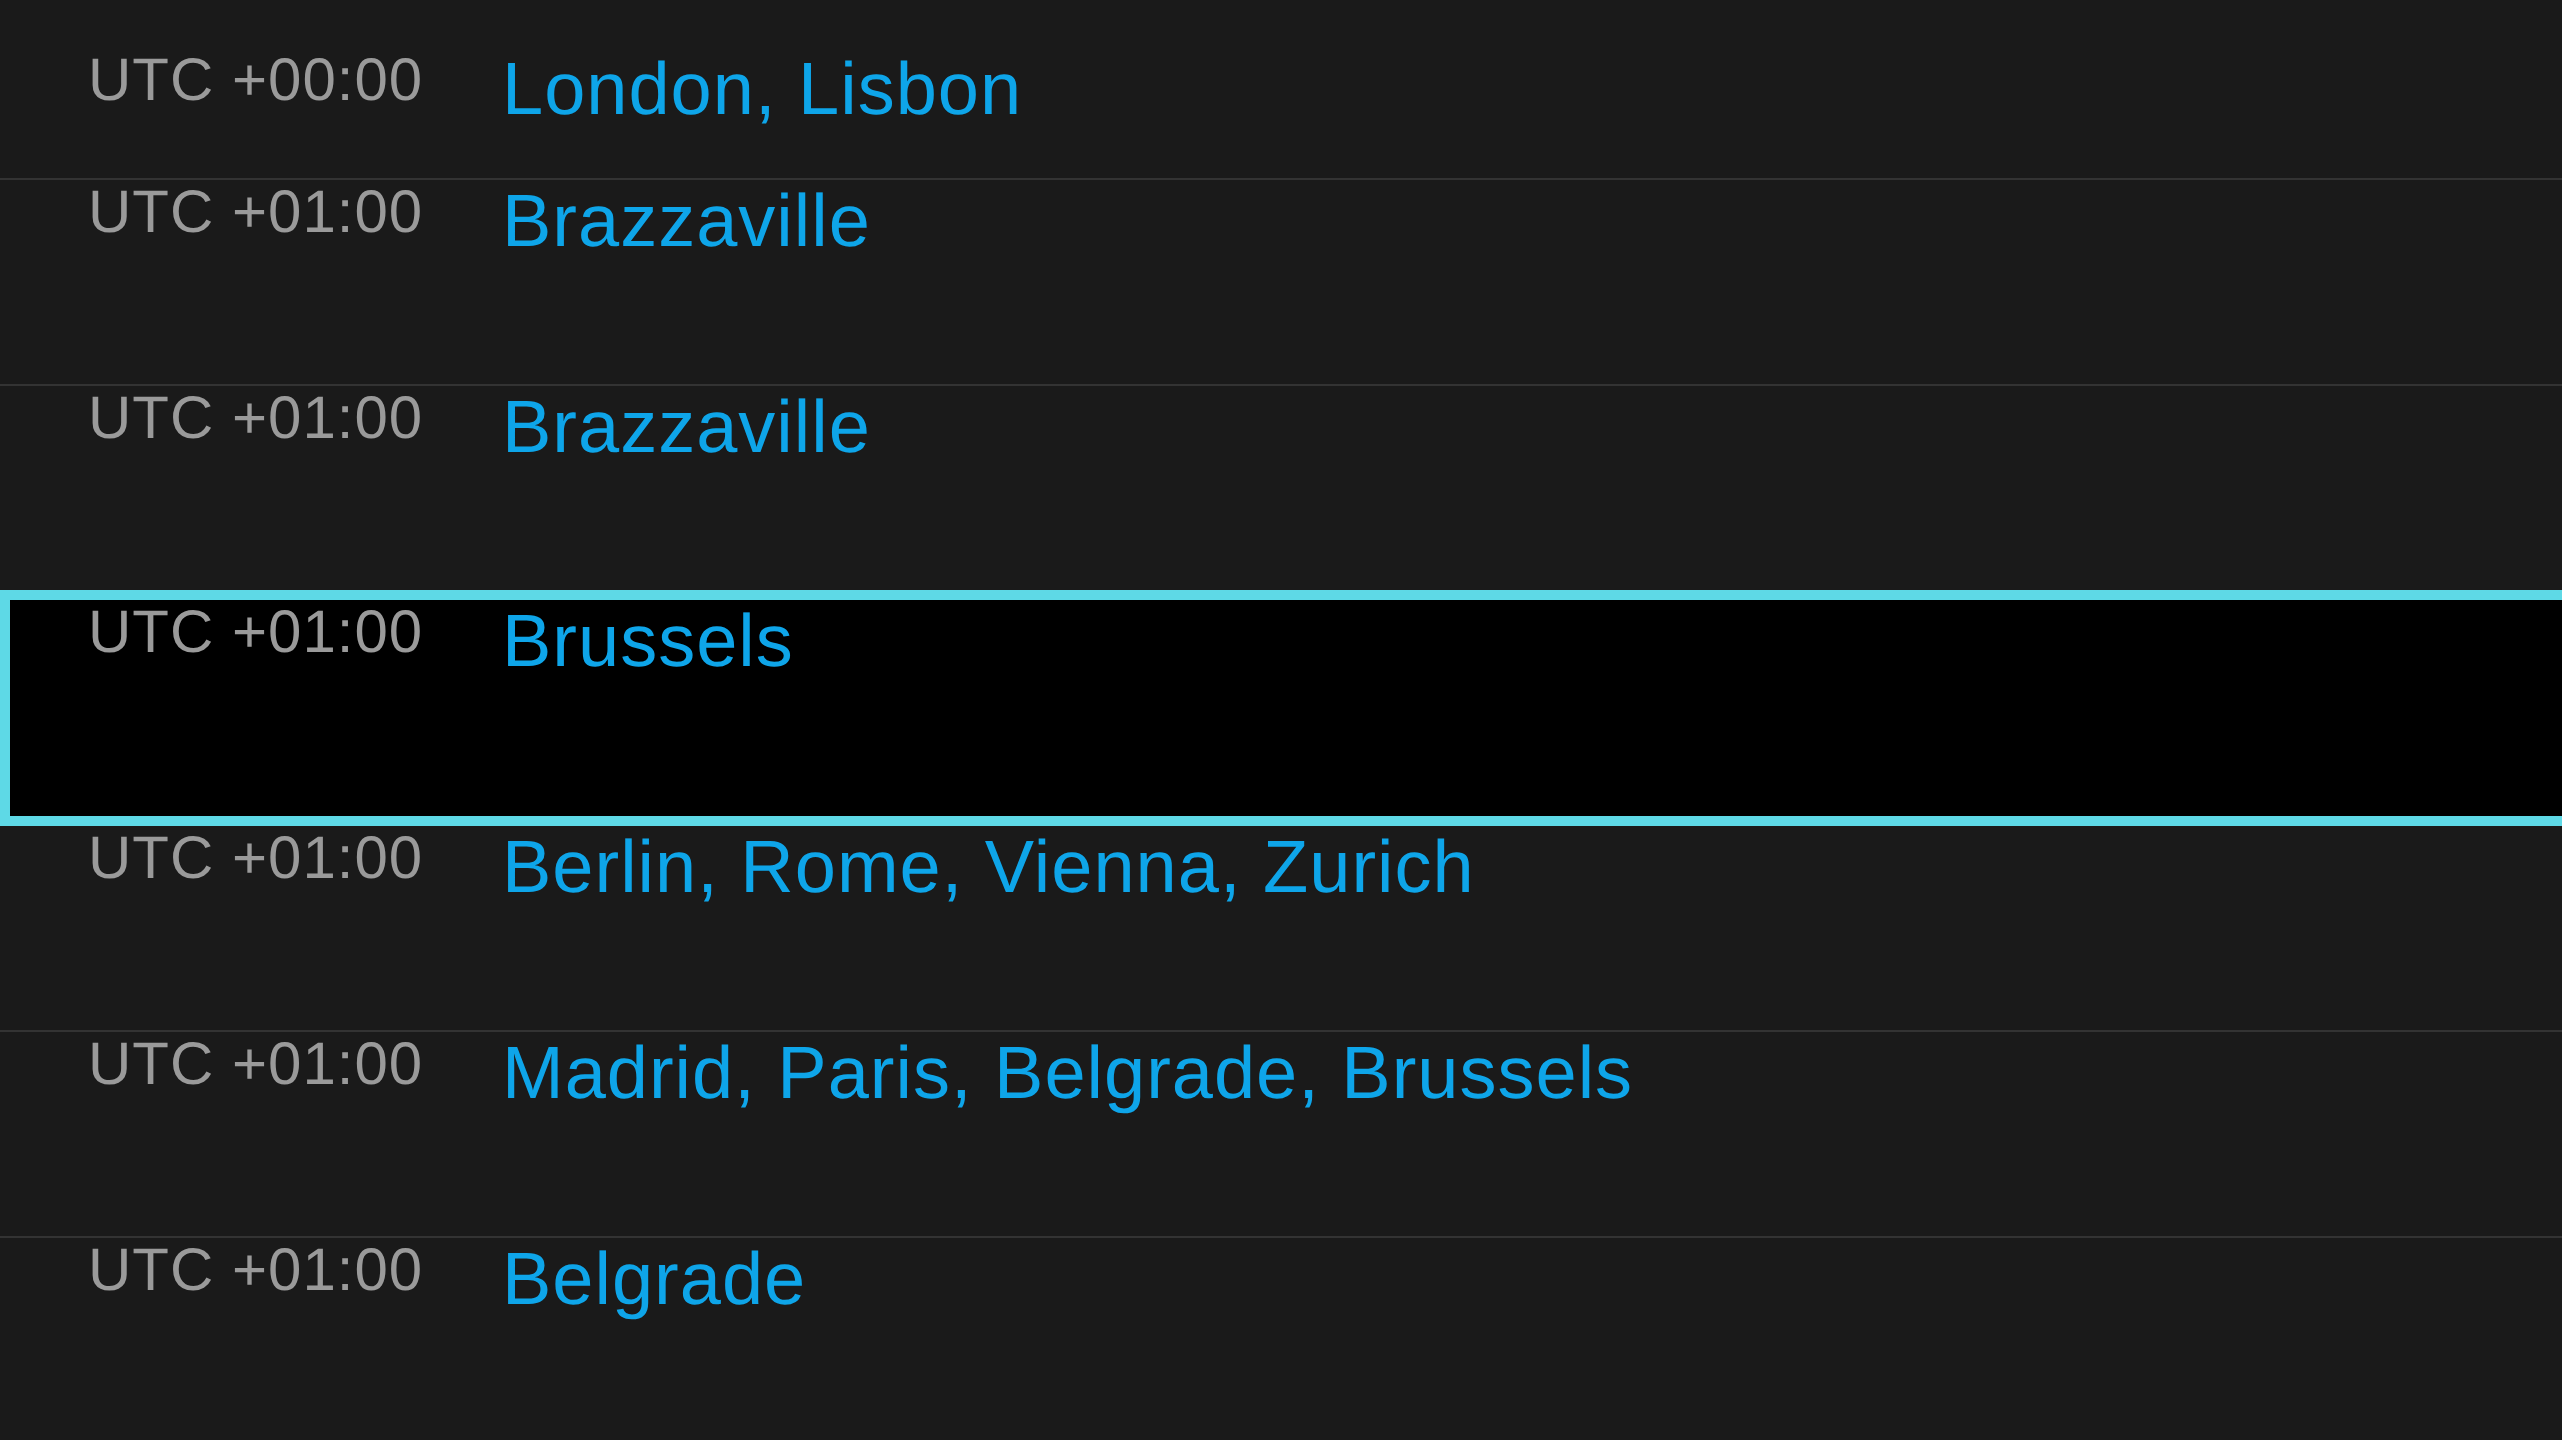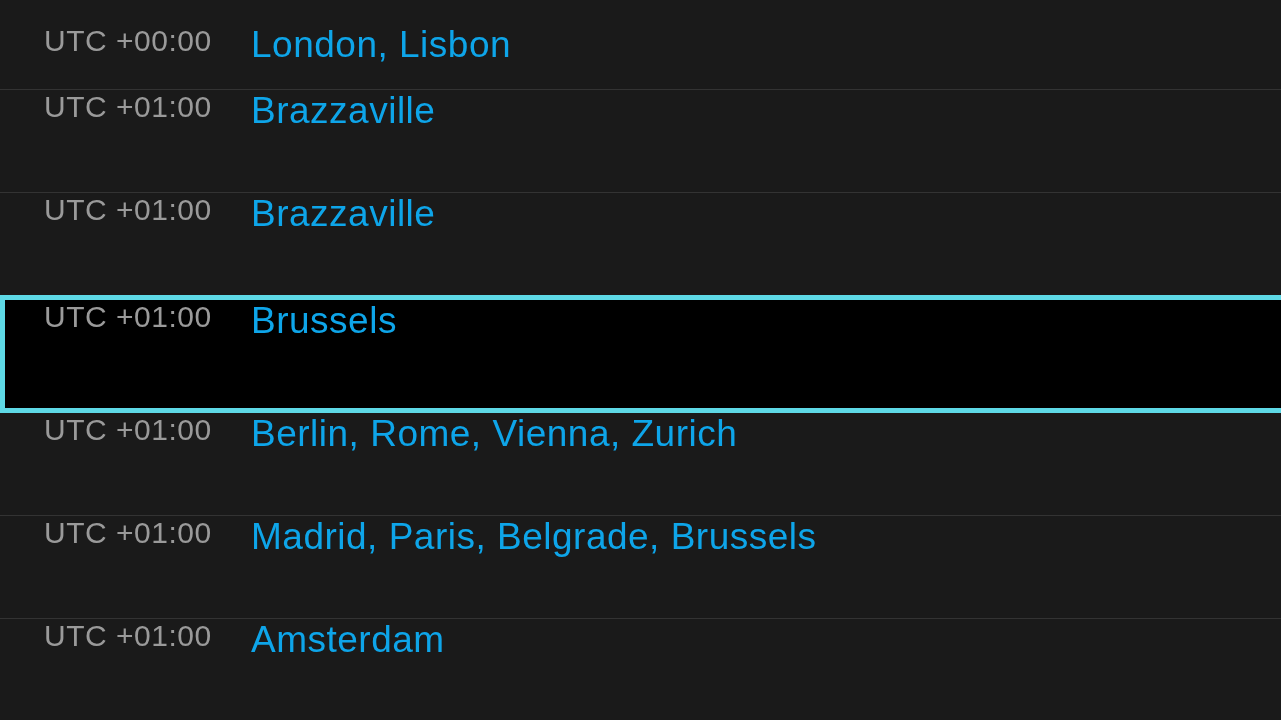--- a/index.html
+++ b/index.html
@@ -86,15 +86,15 @@
   <div class="row">
     <span class="offset">UTC +01:00</span>
     <span class="city">Berlin, Rome, Vienna, Zurich</span>
   </div>
   <div class="row">
     <span class="offset">UTC +01:00</span>
     <span class="city">Madrid, Paris, Belgrade, Brussels</span>
   </div>
   <div class="row last">
     <span class="offset">UTC +01:00</span>
-    <span class="city">Amsterdam</span>
+    <span class="city">Belgrade</span>
   </div>
 </div>
 
 </body></html>

